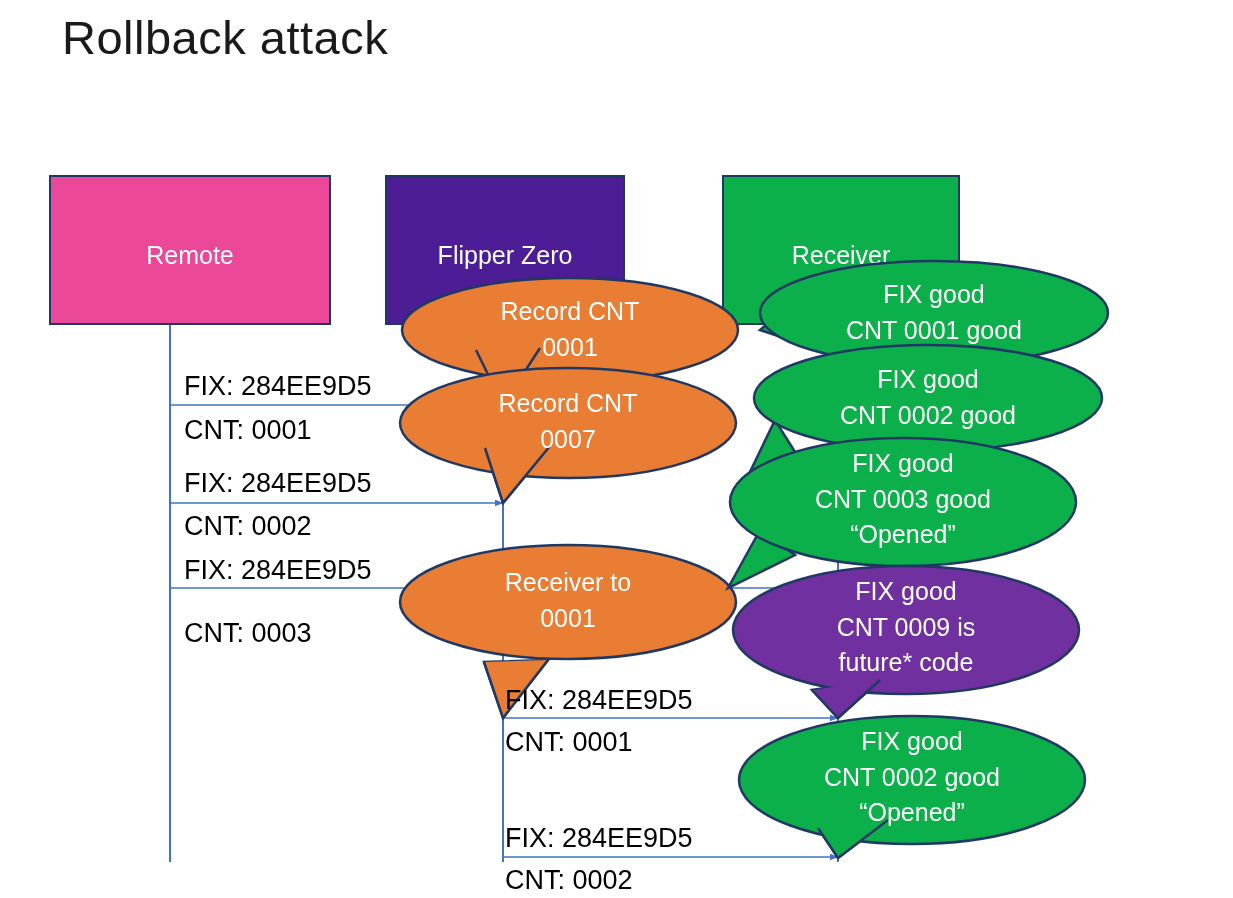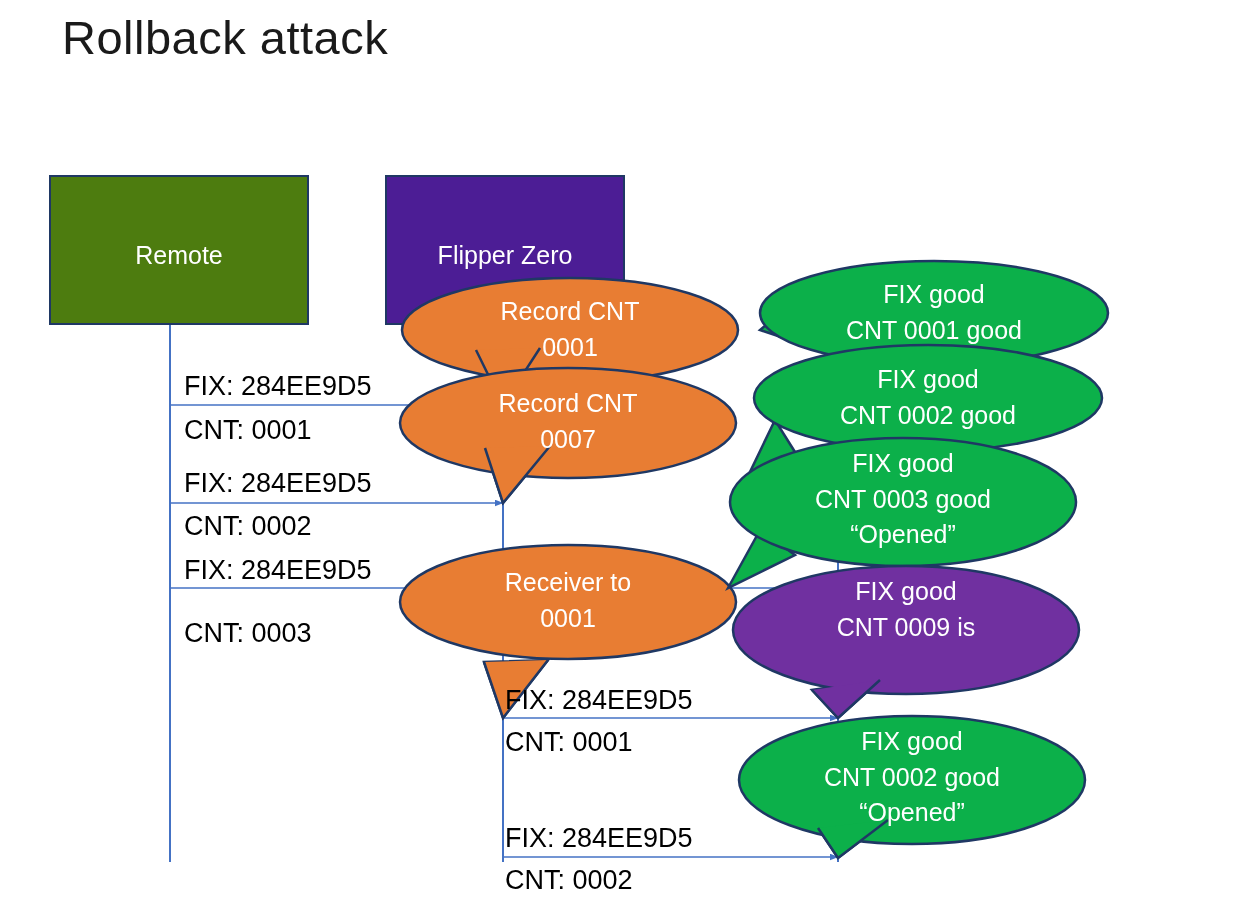--- a/index.html
+++ b/index.html
@@ -96,28 +96,31 @@
 
     <line x1="170" y1="503" x2="503" y2="503" stroke="#4472C4" stroke-width="1.6" marker-end="url(#arrowhead)"></line>
 
     <line x1="170" y1="588" x2="838" y2="588" stroke="#4472C4" stroke-width="1.6" marker-end="url(#arrowhead)"></line>
 
     <line x1="503" y1="718" x2="838" y2="718" stroke="#4472C4" stroke-width="1.6" marker-end="url(#arrowhead)"></line>
 
     <line x1="503" y1="857" x2="838" y2="857" stroke="#4472C4" stroke-width="1.6" marker-end="url(#arrowhead)"></line>
   </svg>
 
-  <div class="actor-box" style="left:49px; top:175px; width:260px; height:150px; background:#4d7c0f;">
+  <div class="actor-box" style="left:49px; top:175px; width:282px; height:150px; background:#ec4899;">
     <div class="actor-label" style="top:63px;">Remote</div>
   </div>
 
   <div class="actor-box" style="left:385px; top:175px; width:240px; height:150px; background:#4c1d95;">
     <div class="actor-label" style="top:63px;">Flipper Zero</div>
   </div>
 
+  <div class="actor-box" style="left:722px; top:175px; width:238px; height:150px; background:#0CB04A;">
+    <div class="actor-label" style="top:63px;">Receiver</div>
+  </div>
 
   <svg class="layer" viewBox="0 0 1233 898" xmlns="http://www.w3.org/2000/svg">
 
     <g>
       <path d="M 476 350 L 503 405 L 540 348 Z" fill="#E87D33" stroke="#1F3864" stroke-width="2.5"></path>
       <ellipse cx="570" cy="330" rx="168" ry="52" fill="#E87D33" stroke="#1F3864" stroke-width="2.5"></ellipse>
       <path d="M 476 350 L 503 405 L 540 348" fill="#E87D33" stroke="#1F3864" stroke-width="2.5" stroke-linejoin="miter"></path>
     </g>
 
     <g>
@@ -187,20 +190,21 @@
 
   <div class="callout-text" style="left:763px; top:446px; width:280px;">
     <div>FIX good</div>
     <div>CNT 0003 good</div>
     <div>“Opened”</div>
   </div>
 
   <div class="callout-text" style="left:766px; top:574px; width:280px;">
     <div>FIX good</div>
     <div>CNT 0009 is</div>
+    <div>future* code</div>
   </div>
 
   <div class="callout-text" style="left:772px; top:724px; width:280px;">
     <div>FIX good</div>
     <div>CNT 0002 good</div>
     <div>“Opened”</div>
   </div>
 
   <div class="msg-label" style="left:184px; top:371px;">FIX: 284EE9D5</div>
   <div class="msg-label" style="left:184px; top:415px;">CNT: 0001</div>

